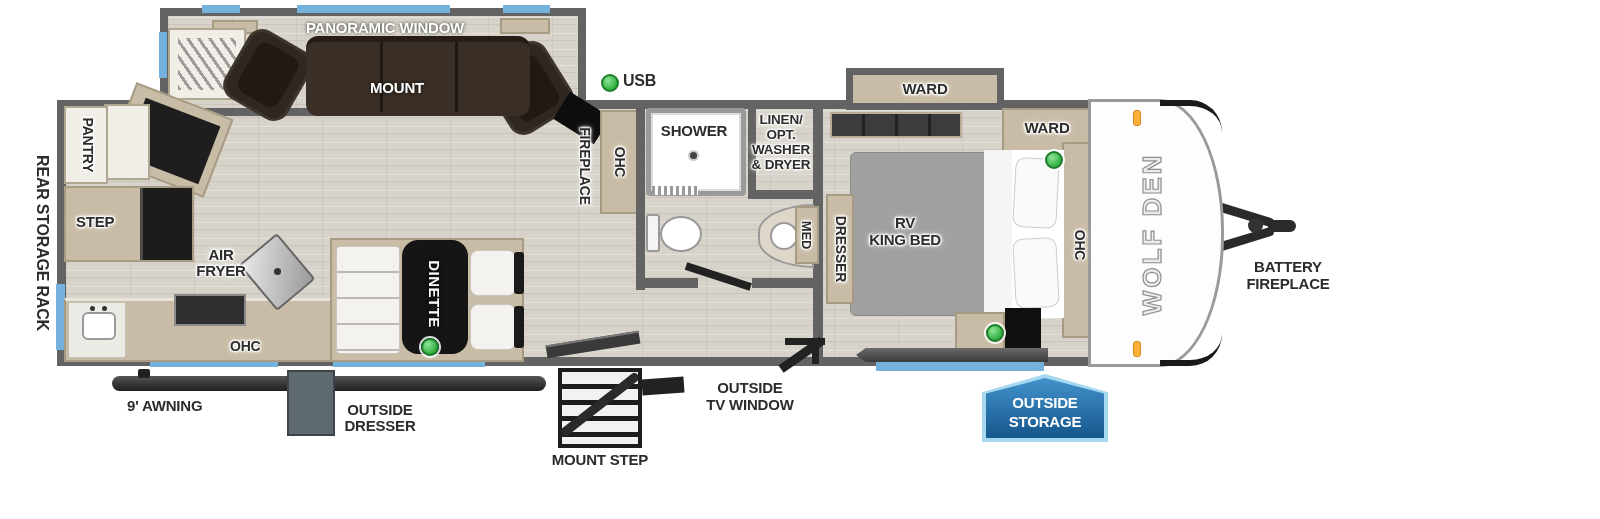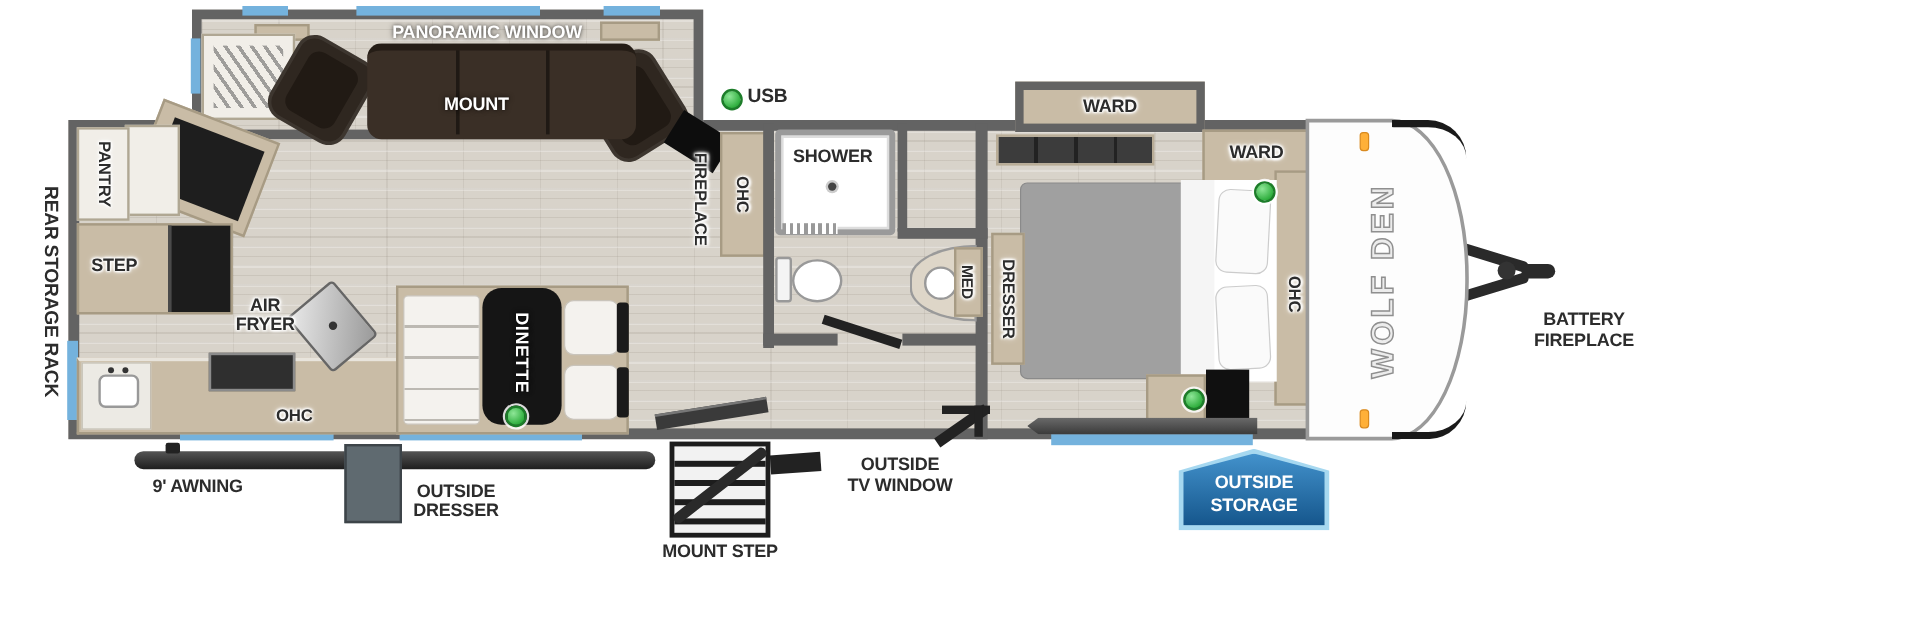--- a/index.html
+++ b/index.html
@@ -170,38 +170,48 @@
   <div class="lbl vlabel" style="left:42px;top:243px;font-size:16px;text-shadow:none;">REAR STORAGE RACK</div>
   <div class="lbl vlabel" style="left:87px;top:145px;font-size:14px;">PANTRY</div>
   <div class="lbl" style="left:76px;top:214px;">STEP</div>
   <div class="lbl center" style="left:181px;top:247px;width:80px;line-height:16px;">
     <div>AIR</div>
     <div>FRYER</div>
   </div>
   <div class="lbl" style="left:230px;top:339px;font-size:14px;">OHC</div>
   <div class="lbl vlabel white-txt" style="left:434px;top:294px;letter-spacing:.5px;">DINETTE</div>
 
-  <div class="lbl white-txt" style="left:285px;top:20px;width:200px;text-align:right;">PANORAMIC WINDOW</div>
+  <div class="lbl white-txt" style="left:285px;top:20px;width:200px;text-align:center;">PANORAMIC WINDOW</div>
   <div class="lbl white-txt" style="left:347px;top:80px;width:100px;text-align:center;">MOUNT</div>
 
   <div class="gdot" style="left:601px;top:74px;"></div>
   <div class="lbl" style="left:623px;top:72px;font-size:16px;text-shadow:none;">USB</div>
 
   <div class="lbl vlabel" style="left:584px;top:166px;font-size:14px;">FIREPLACE</div>
   <div class="lbl vlabel" style="left:619px;top:162px;font-size:14px;">OHC</div>
 
   <div class="lbl" style="left:649px;top:123px;width:90px;text-align:center;text-shadow:none;">SHOWER</div>
+  <div class="lbl center" style="left:744px;top:112px;width:74px;font-size:13.5px;line-height:15px;">
+    <div>LINEN/</div>
+    <div>OPT.</div>
+    <div>WASHER</div>
+    <div>&amp; DRYER</div>
+  </div>
   <div class="lbl vlabel" style="left:806px;top:235px;font-size:13px;">MED</div>
   <div class="lbl vlabel" style="left:840px;top:249px;font-size:14px;">DRESSER</div>
 
   <div class="lbl" style="left:875px;top:81px;width:100px;text-align:center;">WARD</div>
   <div class="lbl" style="left:997px;top:120px;width:100px;text-align:center;">WARD</div>
+  <div class="lbl center" style="left:845px;top:214px;width:120px;line-height:17px;">
+    <div>RV</div>
+    <div>KING BED</div>
+  </div>
   <div class="lbl vlabel" style="left:1079px;top:245px;font-size:14px;">OHC</div>
 
-  <div class="lbl center" style="left:1236px;top:258px;width:104px;font-size:15px;line-height:17px;text-shadow:none;margin-left:32px;">
+  <div class="lbl center" style="left:1236px;top:258px;width:104px;font-size:15px;line-height:17px;text-shadow:none;">
     <div>BATTERY</div>
     <div>FIREPLACE</div>
   </div>
 
   <div class="lbl" style="left:127px;top:398px;text-shadow:none;">9' AWNING</div>
   <div class="lbl center" style="left:340px;top:402px;width:80px;line-height:16px;text-shadow:none;">
     <div>OUTSIDE</div>
     <div>DRESSER</div>
   </div>
   <div class="lbl" style="left:548px;top:452px;width:104px;text-align:center;text-shadow:none;">MOUNT STEP</div>

